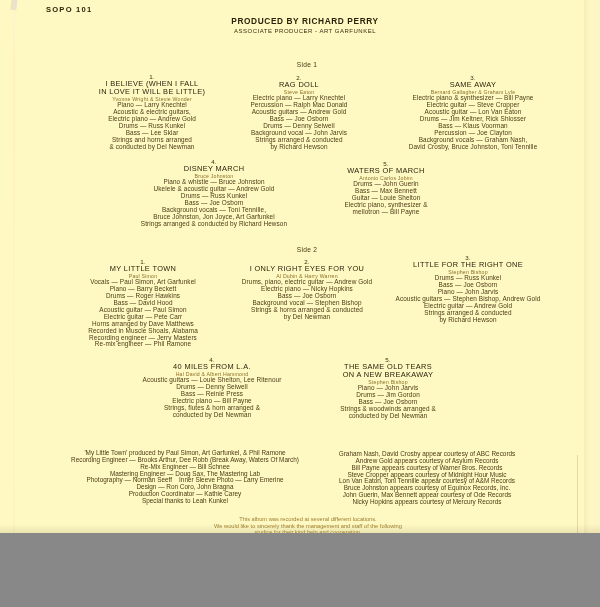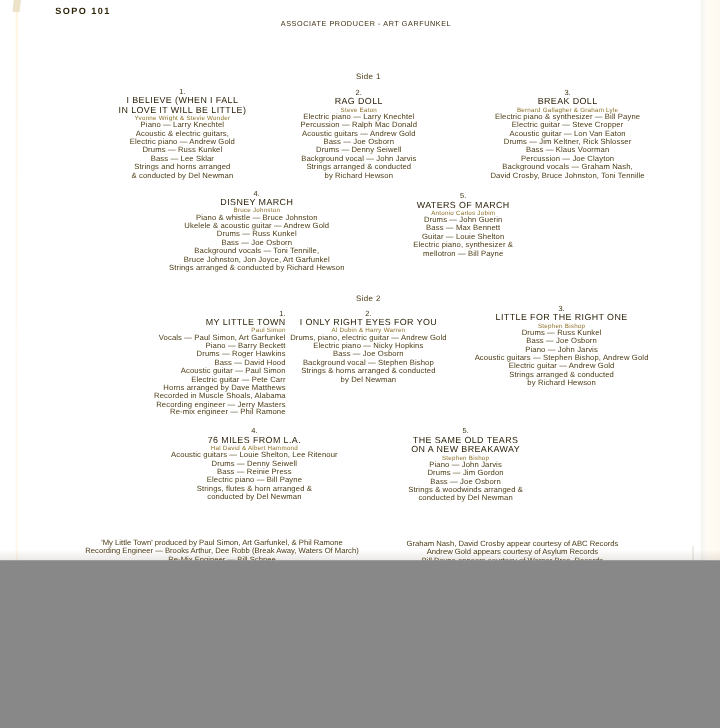--- a/index.html
+++ b/index.html
@@ -1,18 +1,18 @@
 <!DOCTYPE html>
 <html><head>
 <meta charset="utf-8">
 <style>
   html,body{margin:0;padding:0;background:#888;}
   .sheet{
-    position:relative;width:600px;height:467px;overflow:hidden;
-    background:#ffffff;
+    position:relative;width:600px;height:533px;overflow:hidden;
+    background:#fef9c3;
     font-family:"Liberation Sans",sans-serif;
     color:#4A3A13;
   }
   
   .spine{position:absolute;left:13px;top:0;width:2px;height:100%;
     background:linear-gradient(180deg,rgba(255,242,214,.75),rgba(255,225,175,.28) 12%,rgba(255,225,175,.16) 60%,rgba(255,225,175,.22));}
   .speck{position:absolute;left:11px;top:-2px;width:6px;height:12px;background:#ECE2C8;border-radius:1px;transform:rotate(7deg);}
   .right-band{position:absolute;right:0;top:0;width:16px;height:100%;
     background:linear-gradient(90deg,rgba(60,35,5,.05),rgba(255,236,200,.16) 35%,rgba(255,236,200,.30));}
   .right-line{position:absolute;right:22px;top:455px;width:1px;height:152px;background:rgba(90,55,10,.16);}
@@ -48,20 +48,21 @@
 
   <div class="spine"></div>
   <div class="speck"></div>
   <div class="right-band"></div>
   <div class="right-line"></div>
   <div class="bottom-shade"></div>
 
   <div class="catalog">SOPO 101</div>
 
   <div class="header">
+    <div class="h-main">PRODUCED BY RICHARD PERRY</div>
     <div class="h-sub">ASSOCIATE PRODUCER - ART GARFUNKEL</div>
   </div>
 
   <div class="side-label side1-label">Side 1</div>
   <div class="side-label side2-label">Side 2</div>
 
   <div class="track" style="left:62px;top:73px;width:180px;">
     <div class="tnum">1.</div>
     <div class="ttitle">I BELIEVE (WHEN I FALL</div>
     <div class="ttitle">IN LOVE IT WILL BE LITTLE)</div>
@@ -89,21 +90,21 @@
         <div>Bass — Joe Osborn</div>
         <div>Drums — Denny Seiwell</div>
         <div>Background vocal — John Jarvis</div>
         <div>Strings arranged &amp; conducted</div>
         <div>by Richard Hewson</div>
       </div>
   </div>
 
   <div class="track" style="left:373px;top:74px;width:200px;">
     <div class="tnum">3.</div>
-    <div class="ttitle">BREAK DOLL</div>
+    <div class="ttitle">SAME AWAY</div>
     <div class="ttitle"></div>
     <div class="twriter">Bernard Gallagher &amp; Graham Lyle</div>
     <div class="credits">
         <div>Electric piano &amp; synthesizer — Bill Payne</div>
         <div>Electric guitar — Steve Cropper</div>
         <div>Acoustic guitar — Lon Van Eaton</div>
         <div>Drums — Jim Keltner, Rick Shlosser</div>
         <div>Bass — Klaus Voorman</div>
         <div>Percussion — Joe Clayton</div>
         <div>Background vocals — Graham Nash,</div>
@@ -134,21 +135,21 @@
     <div class="twriter">Antonio Carlos Jobim</div>
     <div class="credits">
         <div>Drums — John Guerin</div>
         <div>Bass — Max Bennett</div>
         <div>Guitar — Louie Shelton</div>
         <div>Electric piano, synthesizer &amp;</div>
         <div>mellotron — Bill Payne</div>
       </div>
   </div>
 
-  <div class="track" style="left:48px;top:258px;width:190px;text-align:right;">
+  <div class="track" style="left:48px;top:258px;width:190px;">
     <div class="tnum">1.</div>
     <div class="ttitle">MY LITTLE TOWN</div>
     <div class="ttitle"></div>
     <div class="twriter">Paul Simon</div>
     <div class="credits">
         <div>Vocals — Paul Simon, Art Garfunkel</div>
         <div>Piano — Barry Beckett</div>
         <div>Drums — Roger Hawkins</div>
         <div>Bass — David Hood</div>
         <div>Acoustic guitar — Paul Simon</div>
@@ -186,21 +187,21 @@
         <div>Piano — John Jarvis</div>
         <div>Acoustic guitars — Stephen Bishop, Andrew Gold</div>
         <div>Electric guitar — Andrew Gold</div>
         <div>Strings arranged &amp; conducted</div>
         <div>by Richard Hewson</div>
       </div>
   </div>
 
   <div class="track" style="left:102px;top:356px;width:220px;">
     <div class="tnum">4.</div>
-    <div class="ttitle">76 MILES FROM L.A.</div>
+    <div class="ttitle">40 MILES FROM L.A.</div>
     <div class="ttitle"></div>
     <div class="twriter">Hal David &amp; Albert Hammond</div>
     <div class="credits">
         <div>Acoustic guitars — Louie Shelton, Lee Ritenour</div>
         <div>Drums — Denny Seiwell</div>
         <div>Bass — Reinie Press</div>
         <div>Electric piano — Bill Payne</div>
         <div>Strings, flutes &amp; horn arranged &amp;</div>
         <div>conducted by Del Newman</div>
       </div>

